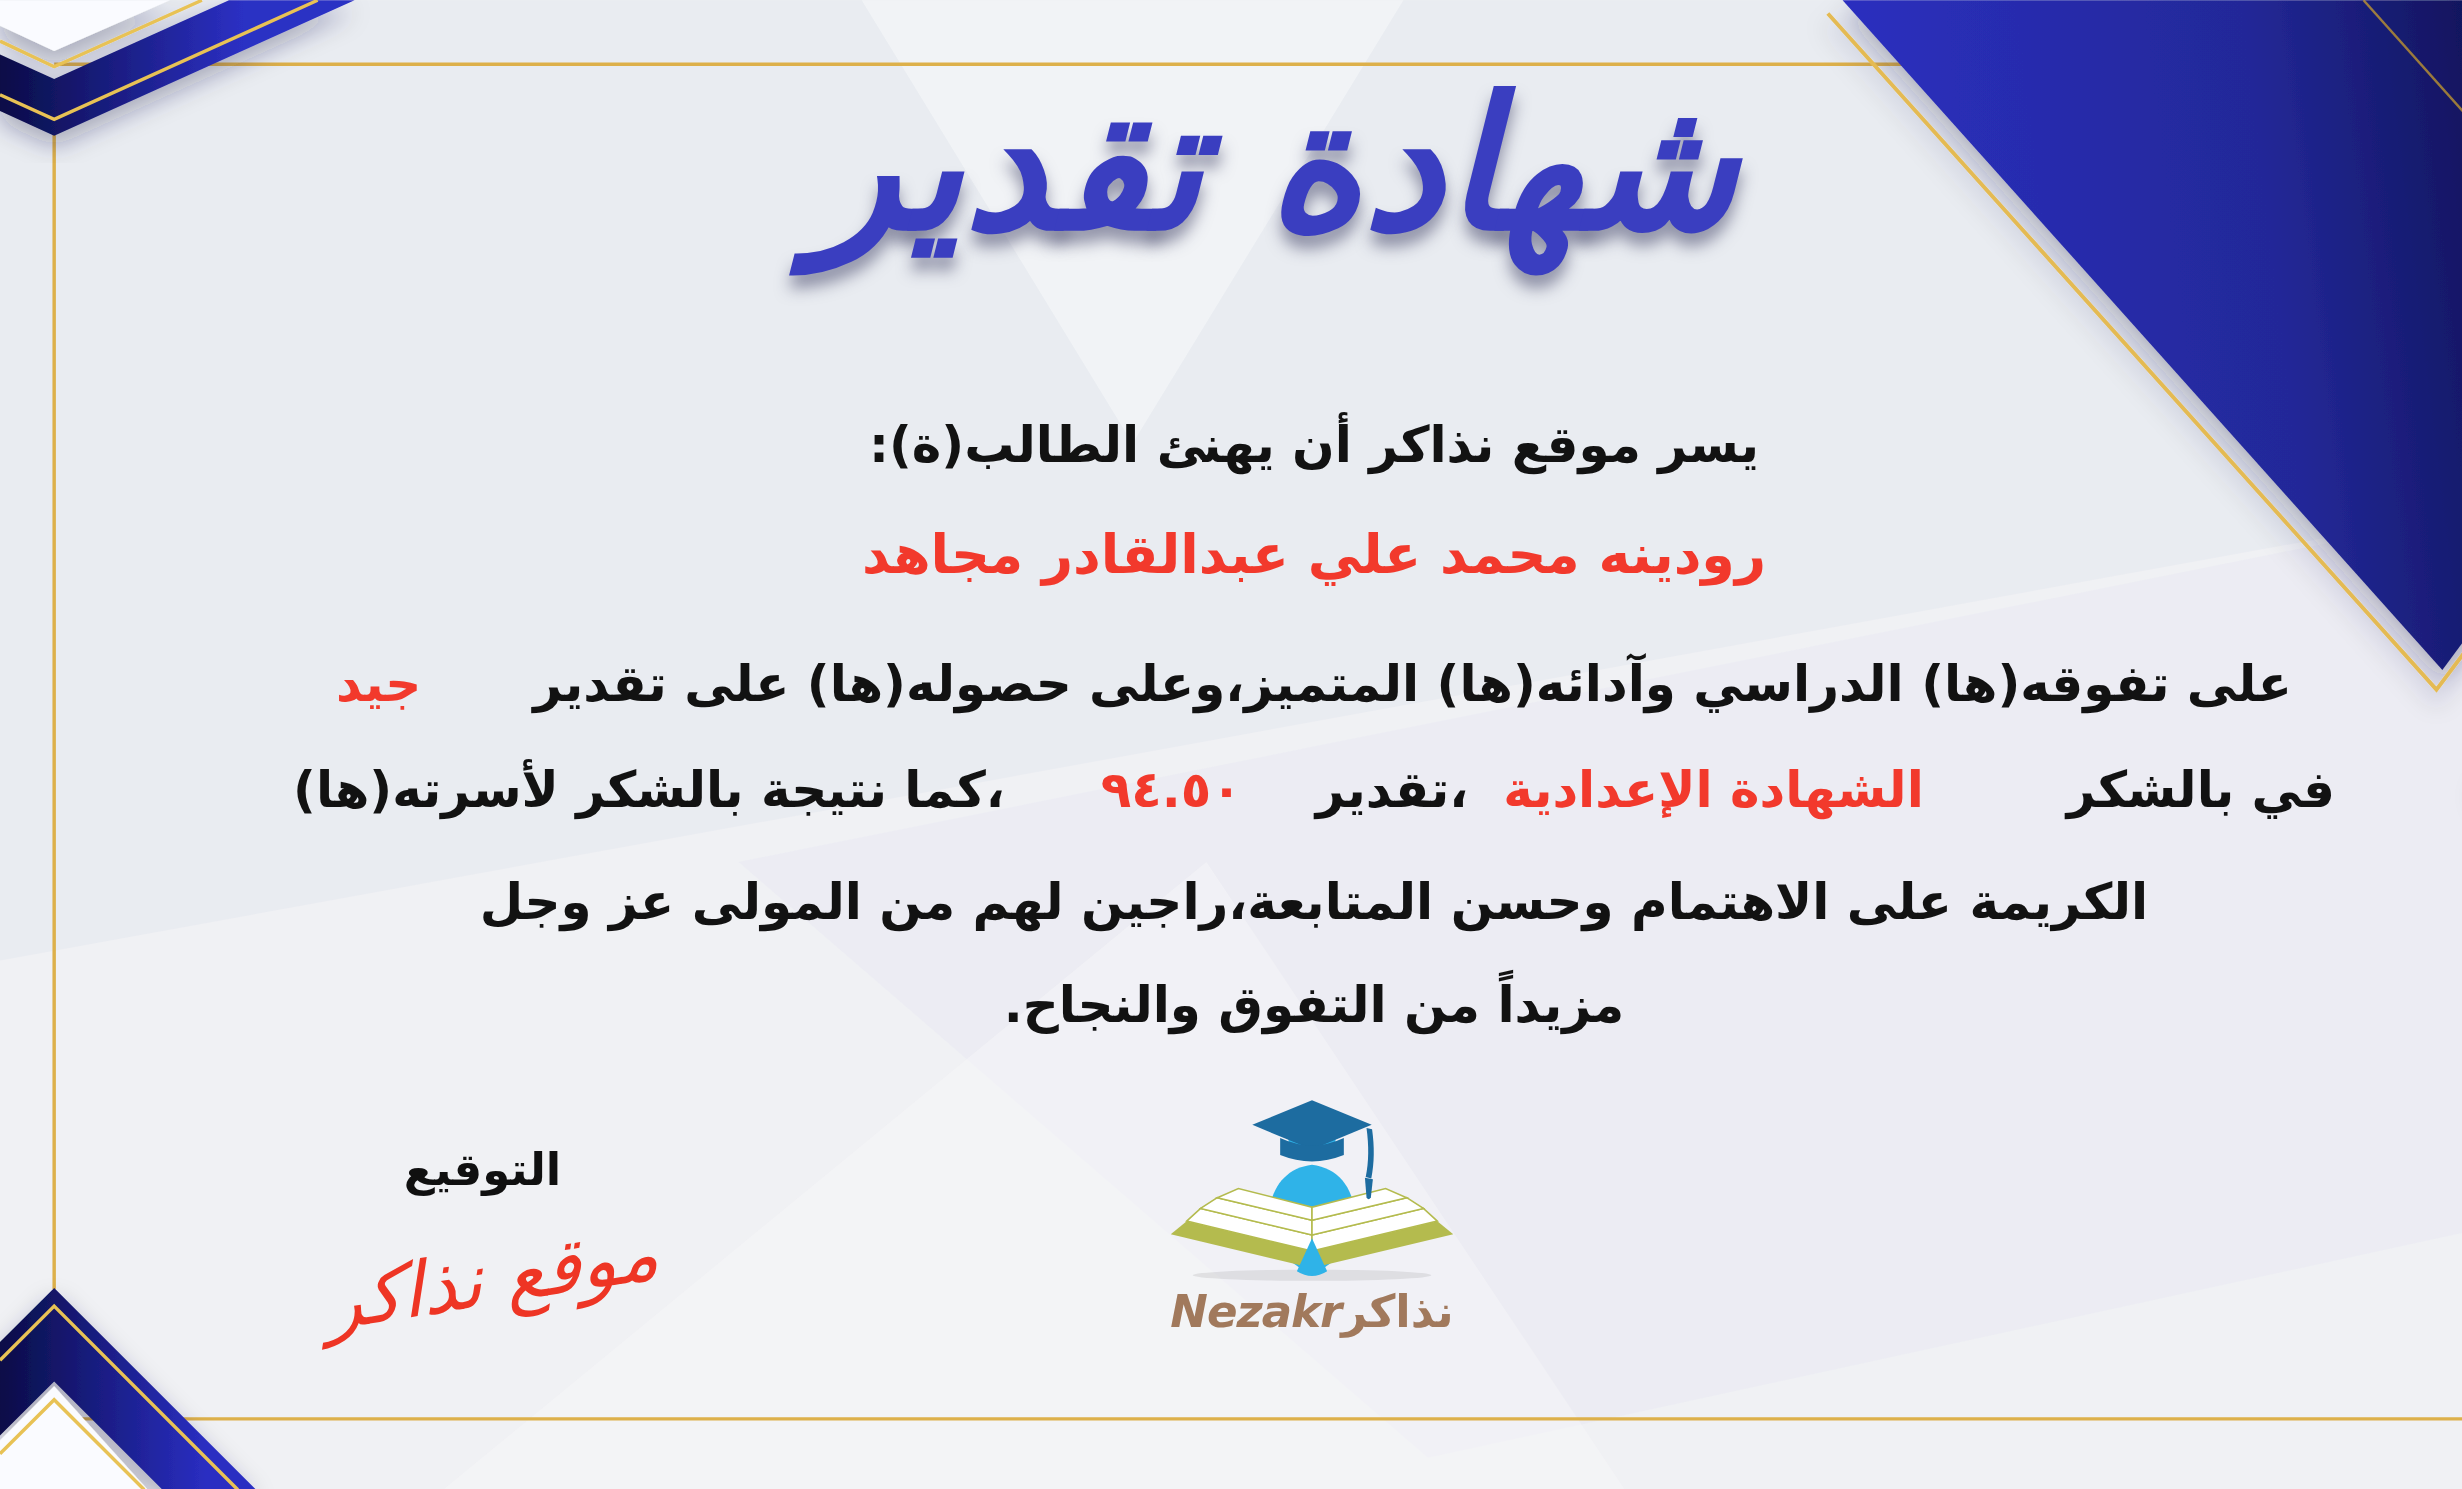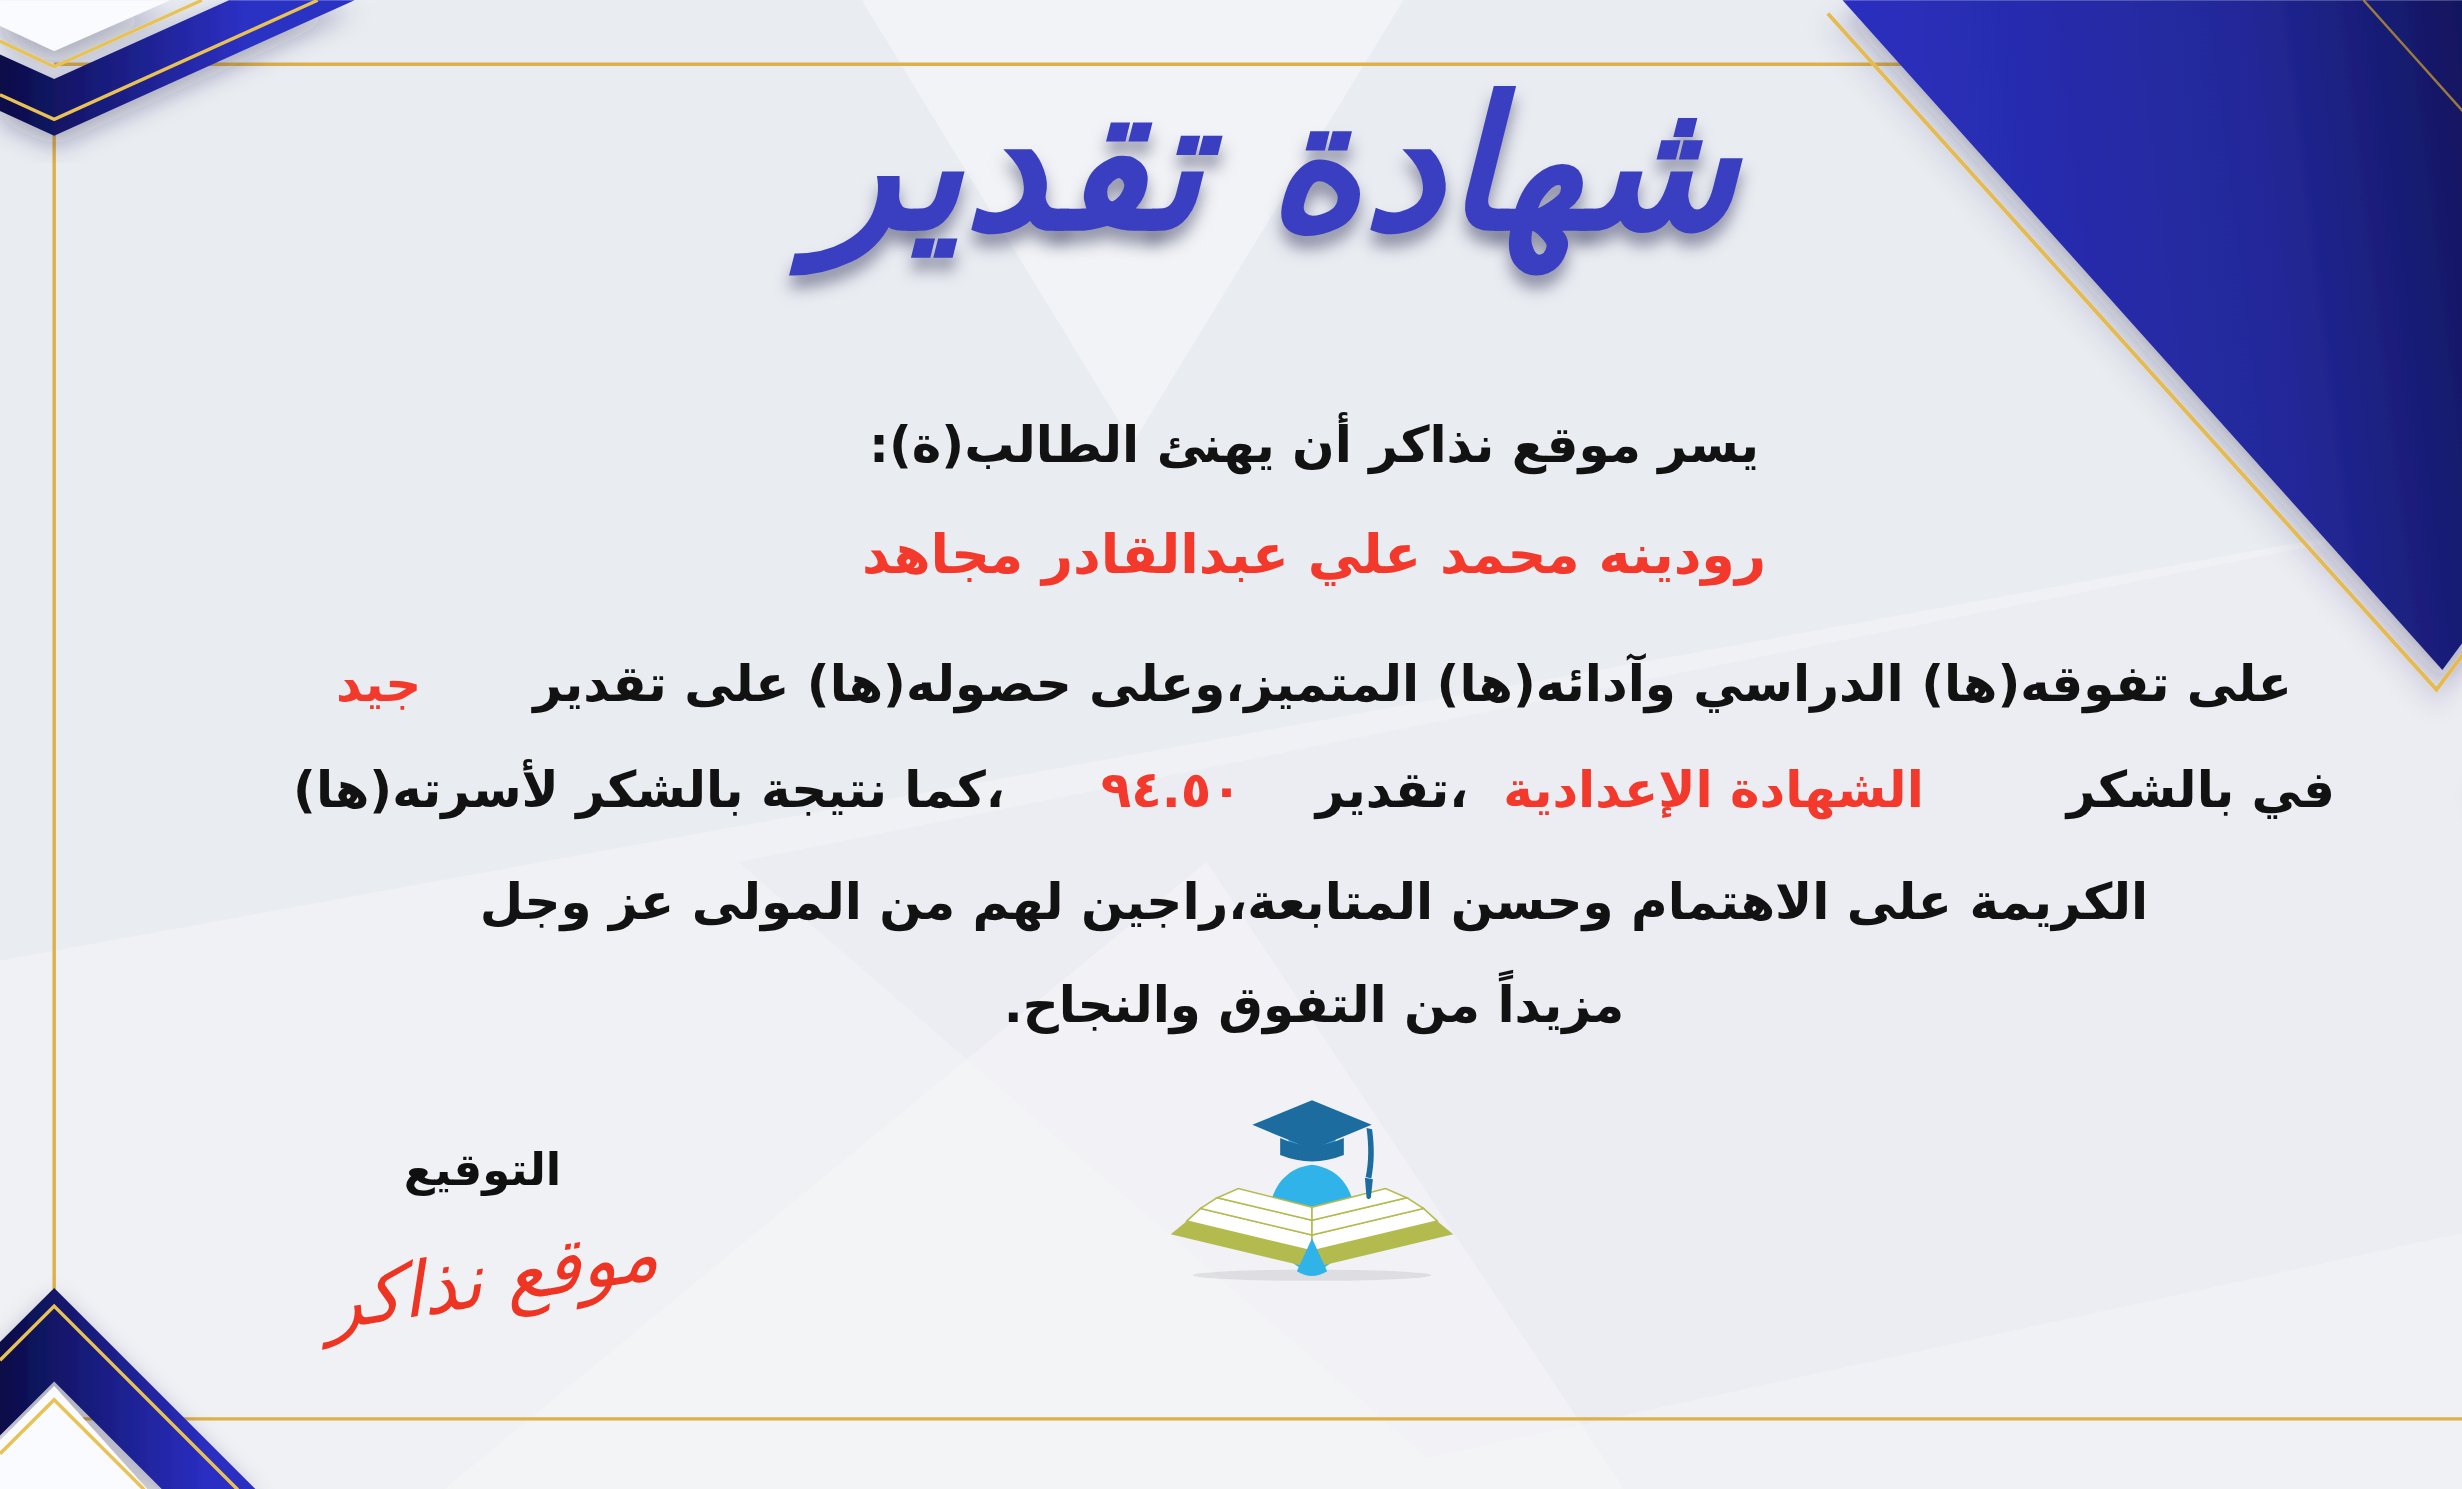--- a/index.html
+++ b/index.html
@@ -167,17 +167,20 @@
           <path d="M410,355 L372,438 Q410,462 448,438 Z" fill="#2fb3e8"></path>
         </g>
 
         <g>
           <polygon points="410,8 560,70 410,132 260,70" fill="#1d6ca0"></polygon>
           <path d="M330,103 L330,146 Q410,178 490,146 L490,103 Q410,140 330,103 Z" fill="#1d6ca0"></path>
           <path d="M547,78 L561,81 C567,125 567,165 559,205 L545,201 C553,163 553,122 547,78 Z" fill="#1d6ca0"></path>
           <path d="M543,203 L563,207 L558,252 Q552,262 547,252 Z" fill="#1d6ca0"></path>
         </g>
       </svg>
+      <div class="logo-caption">
+        <span>نذاكر</span><span class="lat">Nezakr</span>
+      </div>
     </div>
 
   </div>
 </div>
 
 
 </body></html>

